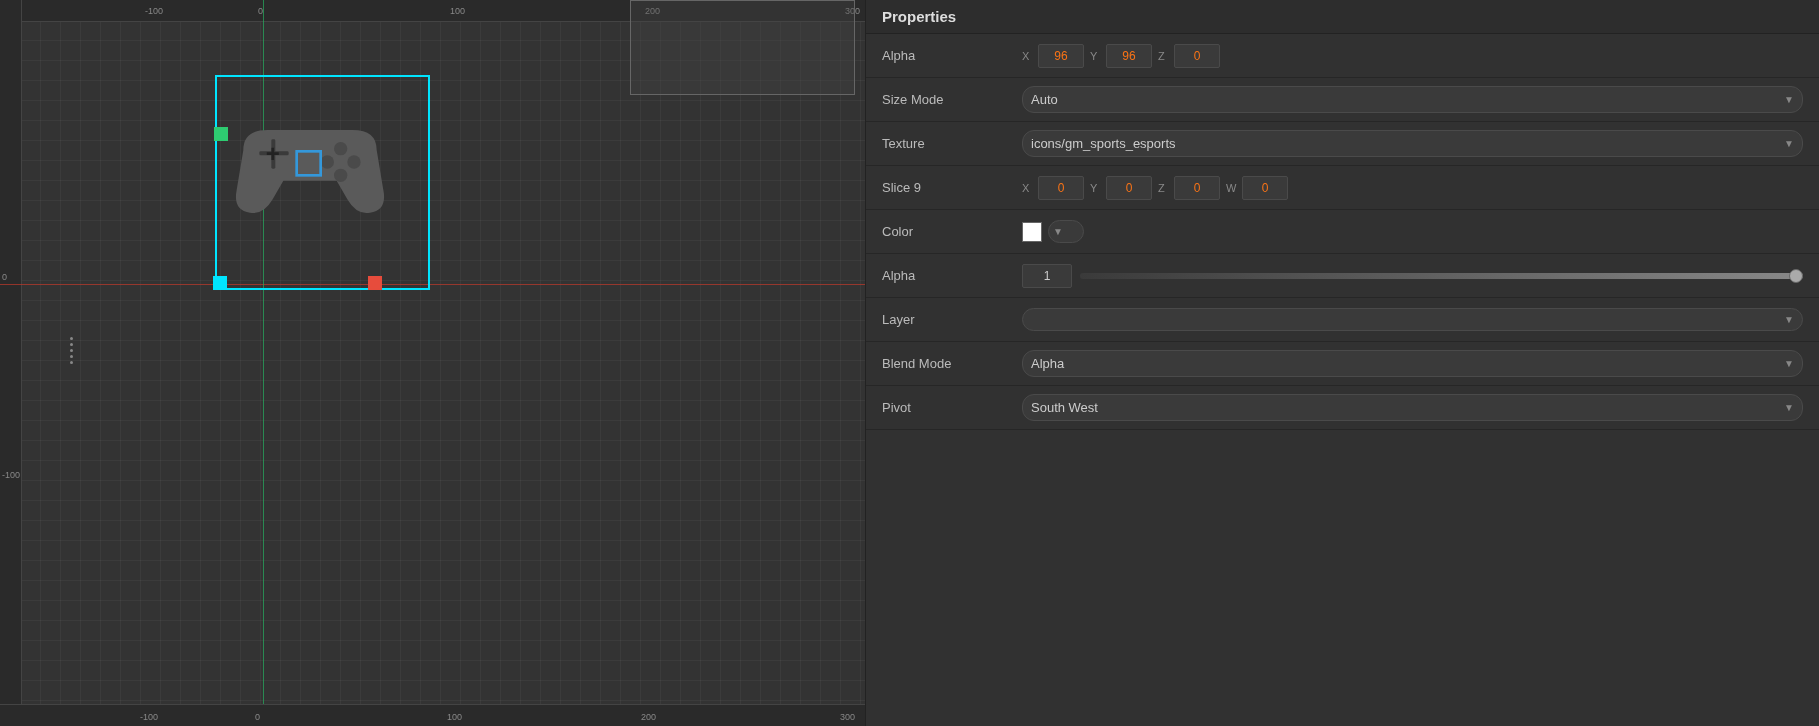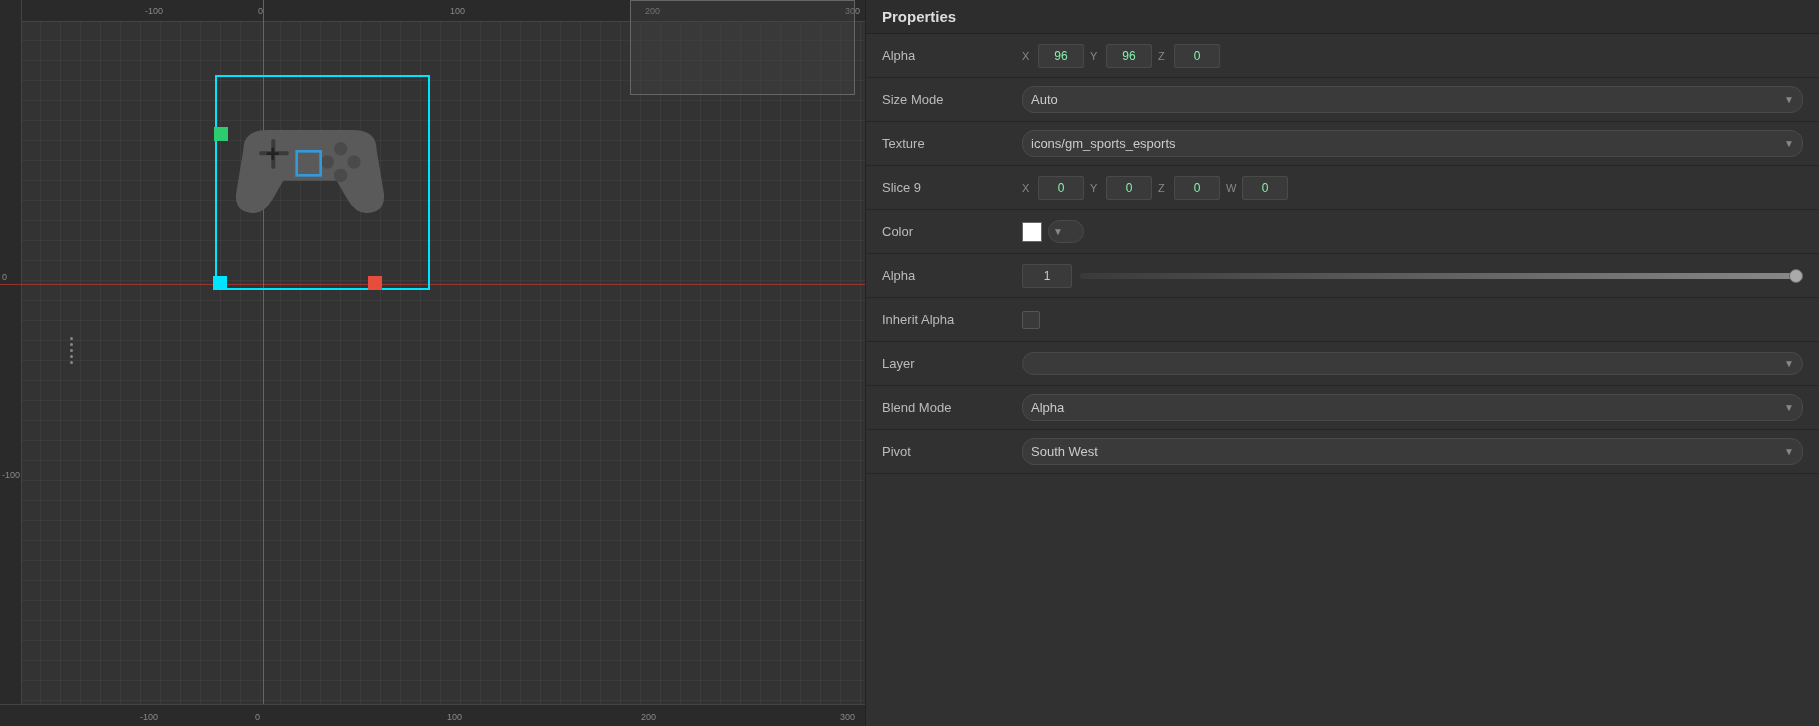--- a/index.html
+++ b/index.html
@@ -239,21 +239,21 @@
       gap: 4px;
     }
     .num-label {
       color: #888;
       font-size: 11px;
       min-width: 12px;
     }
     .num-box {
       background: #3a3a3a;
       border: 1px solid #4a4a4a;
-      color: #86efac;
+      color: #f97316;
       font-size: 12px;
       padding: 4px 4px;
       width: 46px;
       text-align: center;
       border-radius: 2px;
     }
 
     
     .color-swatch {
       width: 20px;
@@ -468,26 +468,20 @@
     <div class="prop-value">
       <div class="alpha-slider-container">
         <div class="alpha-input">1</div>
         <div class="alpha-track">
           <div class="alpha-thumb"></div>
         </div>
       </div>
     </div>
   </div>
 
-  <div class="prop-row">
-    <div class="prop-label">Inherit Alpha</div>
-    <div class="prop-value">
-      <div class="prop-checkbox"></div>
-    </div>
-  </div>
 
   <div class="prop-row">
     <div class="prop-label">Layer</div>
     <div class="prop-value">
       <div class="prop-dropdown">
         <span></span>
         <span class="arrow">▼</span>
       </div>
     </div>
   </div>

